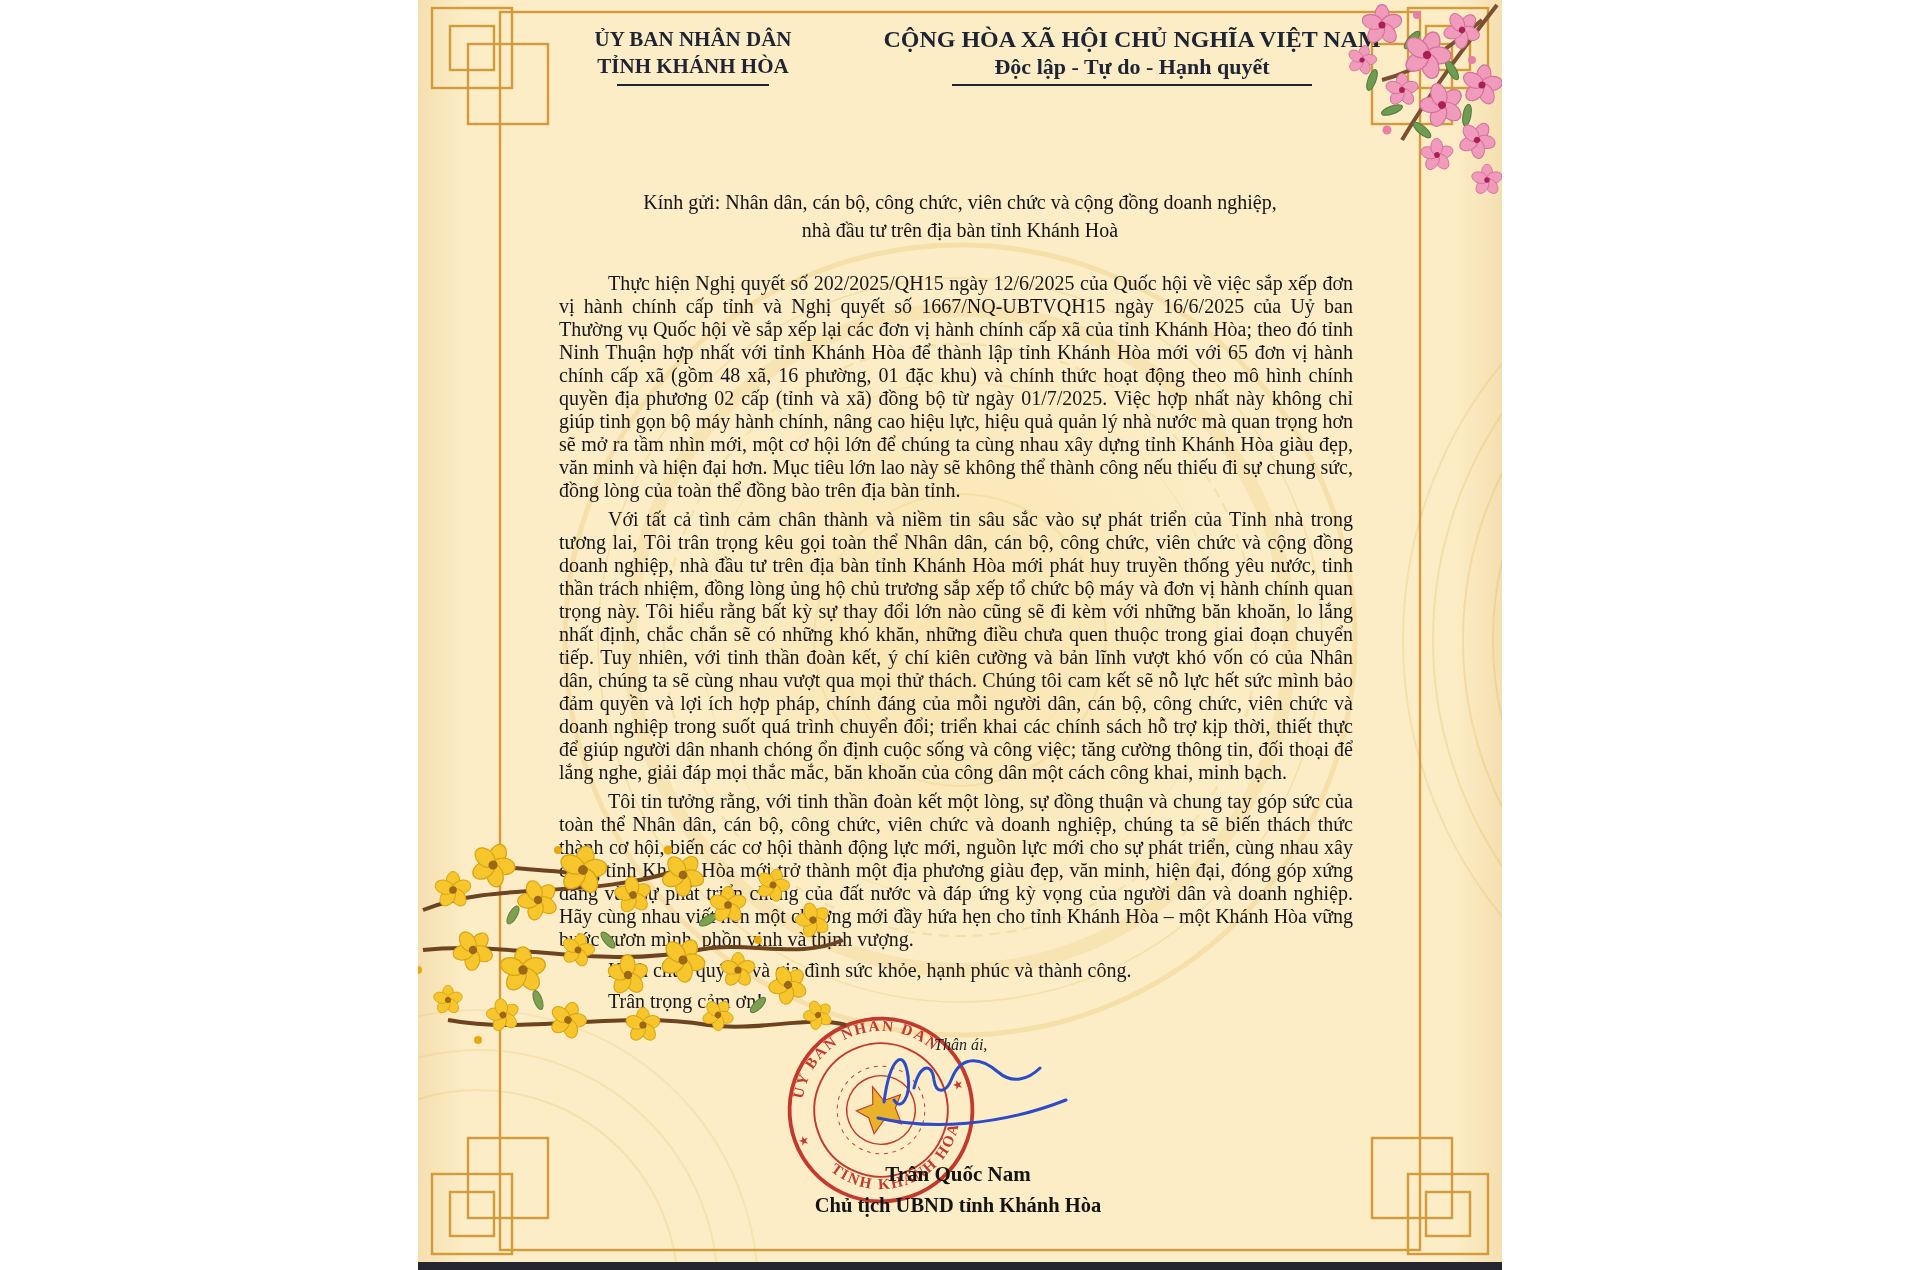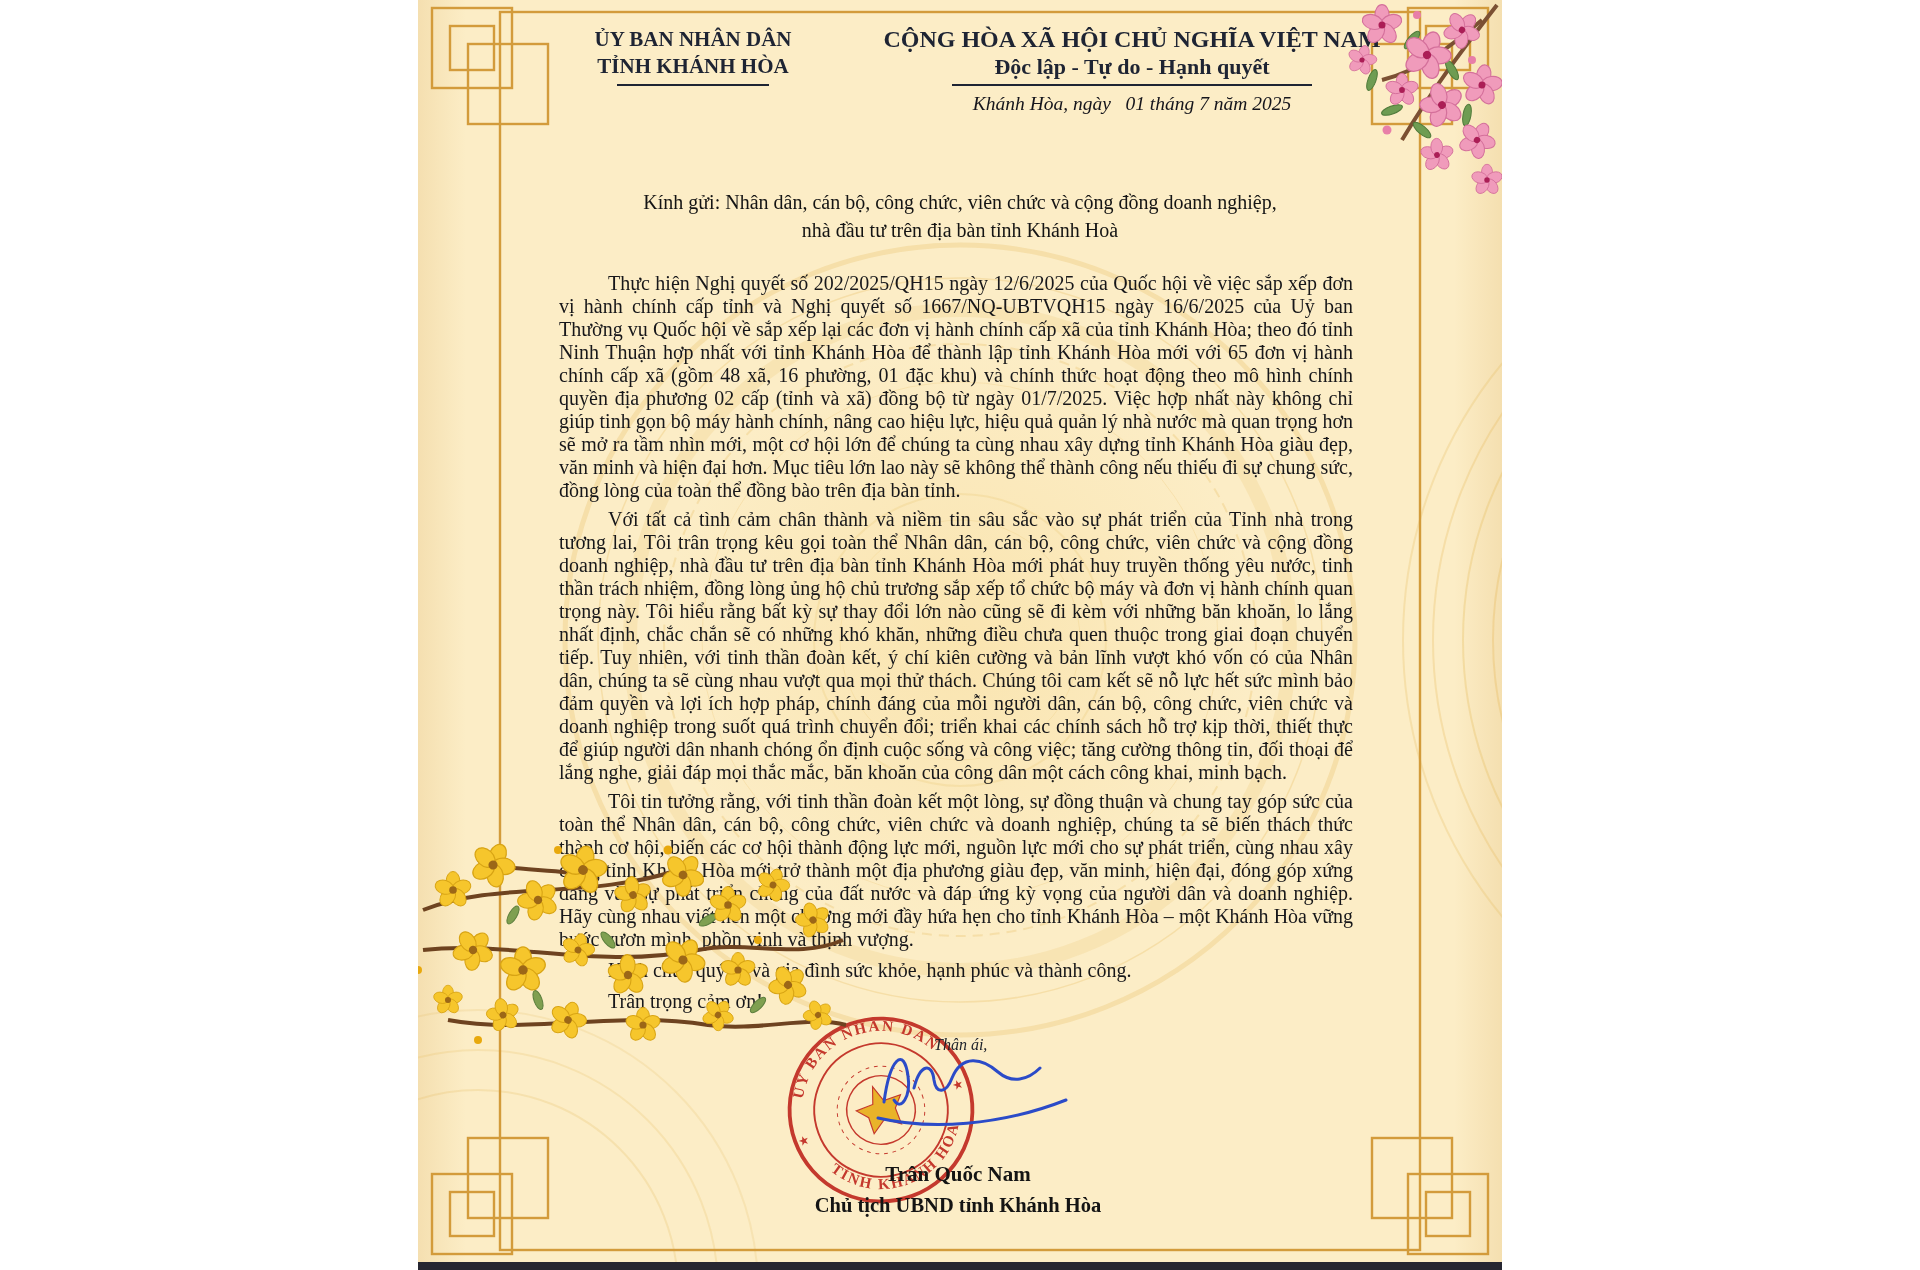--- a/index.html
+++ b/index.html
@@ -121,21 +121,20 @@
     <div class="header-left">
       <div>ỦY BAN NHÂN DÂN</div>
       <div>TỈNH KHÁNH HÒA</div>
       <div class="rule rule-left"></div>
     </div>
 
     <div class="header-right">
       <div class="hr-line1">CỘNG HÒA XÃ HỘI CHỦ NGHĨA VIỆT NAM</div>
       <div class="hr-line2">Độc lập - Tự do - Hạnh quyết</div>
       <div class="rule rule-right"></div>
-      <div class="dateline">Khánh Hòa, ngày&nbsp;&nbsp;&nbsp;01 tháng 7 năm 2025</div>
     </div>
 
 
     <div class="salutation">
       <div>Kính gửi: Nhân dân, cán bộ, công chức, viên chức và cộng đồng doanh nghiệp,</div>
       <div>nhà đầu tư trên địa bàn tỉnh Khánh Hoà</div>
     </div>
 
     <div class="body-text">
       <p>Thực hiện Nghị quyết số 202/2025/QH15 ngày 12/6/2025 của Quốc hội về việc sắp xếp đơn vị hành chính cấp tỉnh và Nghị quyết số 1667/NQ-UBTVQH15 ngày 16/6/2025 của Uỷ ban Thường vụ Quốc hội về sắp xếp lại các đơn vị hành chính cấp xã của tỉnh Khánh Hòa; theo đó tỉnh Ninh Thuận hợp nhất với tỉnh Khánh Hòa để thành lập tỉnh Khánh Hòa mới với 65 đơn vị hành chính cấp xã (gồm 48 xã, 16 phường, 01 đặc khu) và chính thức hoạt động theo mô hình chính quyền địa phương 02 cấp (tỉnh và xã) đồng bộ từ ngày 01/7/2025. Việc hợp nhất này không chỉ giúp tinh gọn bộ máy hành chính, nâng cao hiệu lực, hiệu quả quản lý nhà nước mà quan trọng hơn sẽ mở ra tầm nhìn mới, một cơ hội lớn để chúng ta cùng nhau xây dựng tỉnh Khánh Hòa giàu đẹp, văn minh và hiện đại hơn. Mục tiêu lớn lao này sẽ không thể thành công nếu thiếu đi sự chung sức, đồng lòng của toàn thể đồng bào trên địa bàn tỉnh.</p>

